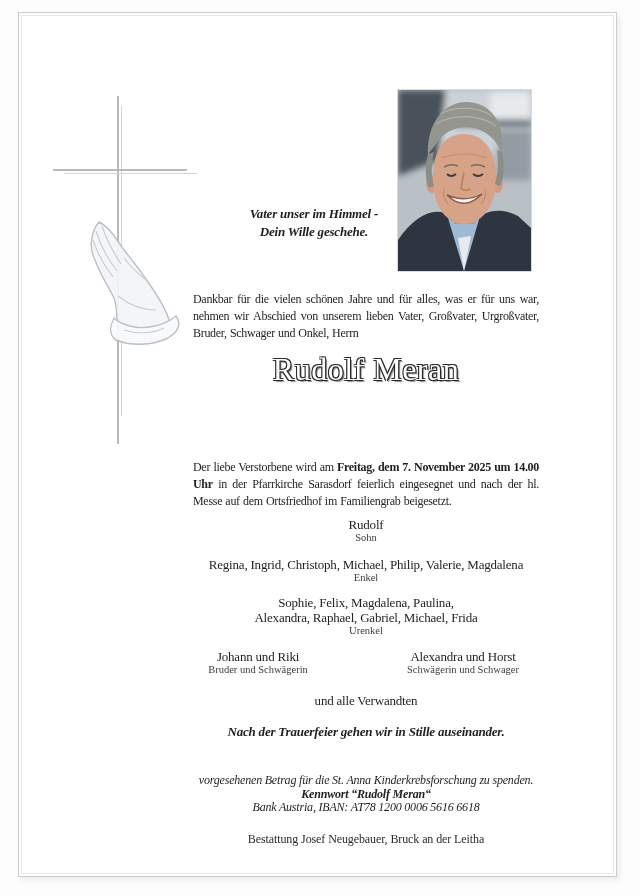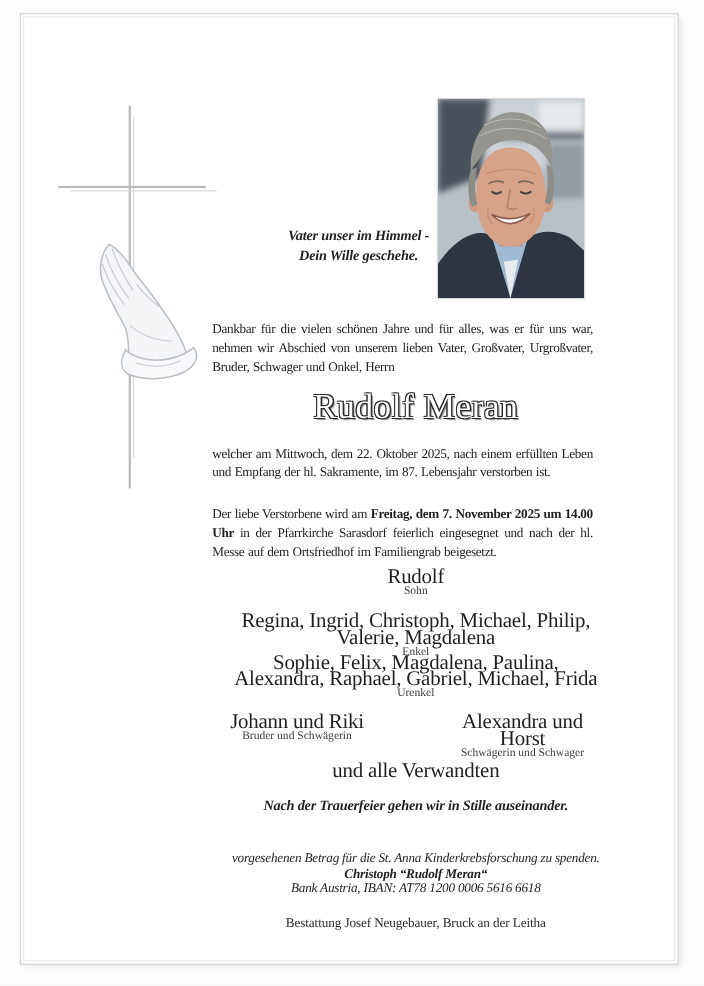--- a/index.html
+++ b/index.html
@@ -4,26 +4,26 @@
 <style>
   html,body{margin:0;padding:0;background:#f6f6f6;}
   .canvas{position:relative;width:640px;height:896px;background:#fdfdfd;overflow:hidden;
           font-family:"Liberation Serif","DejaVu Serif",serif;color:#1f1f1f;}
   .card{position:absolute;left:18px;top:12px;width:597px;height:863px;background:#ffffff;
         border:1px solid #cdcdcd;box-shadow:3px 3px 5px rgba(0,0,0,0.07);}
   .card-inner-edge{position:absolute;inset:2px;border:1px solid #e8e8e8;pointer-events:none;}
   .abs{position:absolute;}
   .line{position:absolute;}
   .just{text-align:justify;}
-  .ctr{text-align:center;margin-left:12px;}
+  .ctr{text-align:center;}
   .para{font-size:12px;line-height:17px;letter-spacing:-0.3px;word-spacing:0.5px;}
   .epitaph{font-size:13px;line-height:17.5px;font-style:italic;font-weight:700;letter-spacing:-0.2px;}
   .deceased{font-size:32px;letter-spacing:0.5px;color:#ffffff;
             text-shadow:-1px -1px 0 #2a2a2a,1px -1px 0 #2a2a2a,-1px 1px 0 #2a2a2a,1px 1px 0 #2a2a2a,2px 2px 1px #8a8a8a;}
-  .names{font-size:19px;line-height:15px;letter-spacing:-0.2px;}
+  .names{font-size:13px;line-height:15px;letter-spacing:-0.2px;}
   .rel{font-size:10.5px;line-height:12.5px;color:#3c3c3c;letter-spacing:0;}
   .farewell{font-size:13px;line-height:17px;font-style:italic;font-weight:700;letter-spacing:-0.2px;}
   .donate{font-size:12px;line-height:13.6px;font-style:italic;letter-spacing:-0.2px;}
   .donate .bold{font-weight:700;}
   .home{font-size:12px;letter-spacing:-0.1px;color:#2b2b2b;}
   b{font-weight:700;}
 </style>
 </head>
 <body>
 
@@ -108,21 +108,20 @@
 
   <div class="abs epitaph ctr" style="left:194px;top:205px;width:240px;">
     <div>Vater unser im Himmel -</div>
     <div>Dein Wille geschehe.</div>
   </div>
 
   <div class="abs para just" style="left:193px;top:291px;width:346px;">Dankbar für die vielen schönen Jahre und für alles, was er für uns war, nehmen wir Abschied von unserem lieben Vater, Großvater, Urgroßvater, Bruder, Schwager und Onkel, Herrn</div>
 
   <div class="abs deceased ctr" style="left:193px;top:351px;width:346px;">Rudolf Meran</div>
 
-  <div class="abs para just" style="left:193px;top:404px;width:346px;">welcher am Mittwoch, dem 22. Oktober 2025, nach einem erfüllten Leben und Empfang der hl. Sakramente, im 87. Lebensjahr verstorben ist.</div>
 
   <div class="abs para just" style="left:193px;top:459px;width:346px;"><span>Der liebe Verstorbene wird am </span><b>Freitag, dem 7. November 2025 um 14.00 Uhr</b><span> in der Pfarrkirche Sarasdorf feierlich eingesegnet und nach der hl. Messe auf dem Ortsfriedhof im Familiengrab beigesetzt.</span></div>
 
   <div class="abs ctr" style="left:193px;top:517px;width:346px;">
     <div class="names">Rudolf</div>
     <div class="rel">Sohn</div>
   </div>
 
   <div class="abs ctr" style="left:186px;top:557px;width:360px;">
     <div class="names">Regina, Ingrid, Christoph, Michael, Philip, Valerie, Magdalena</div>
@@ -145,18 +144,18 @@
   </div>
 
   <div class="abs names ctr" style="left:193px;top:693px;width:346px;">und alle Verwandten</div>
 
   <div class="abs farewell ctr" style="left:193px;top:723px;width:346px;">
     <div>Nach der Trauerfeier gehen wir in Stille auseinander.</div>
   </div>
 
   <div class="abs donate ctr" style="left:193px;top:774px;width:346px;">
     <div>vorgesehenen Betrag für die St. Anna Kinderkrebsforschung zu spenden.</div>
-    <div class="bold">Christoph “Rudolf Meran“</div>
+    <div class="bold">Kennwort “Rudolf Meran“</div>
     <div>Bank Austria, IBAN: AT78 1200 0006 5616 6618</div>
   </div>
 
   <div class="abs home ctr" style="left:193px;top:832px;width:346px;">Bestattung Josef Neugebauer, Bruck an der Leitha</div>
 </div>
 
 </body></html>

